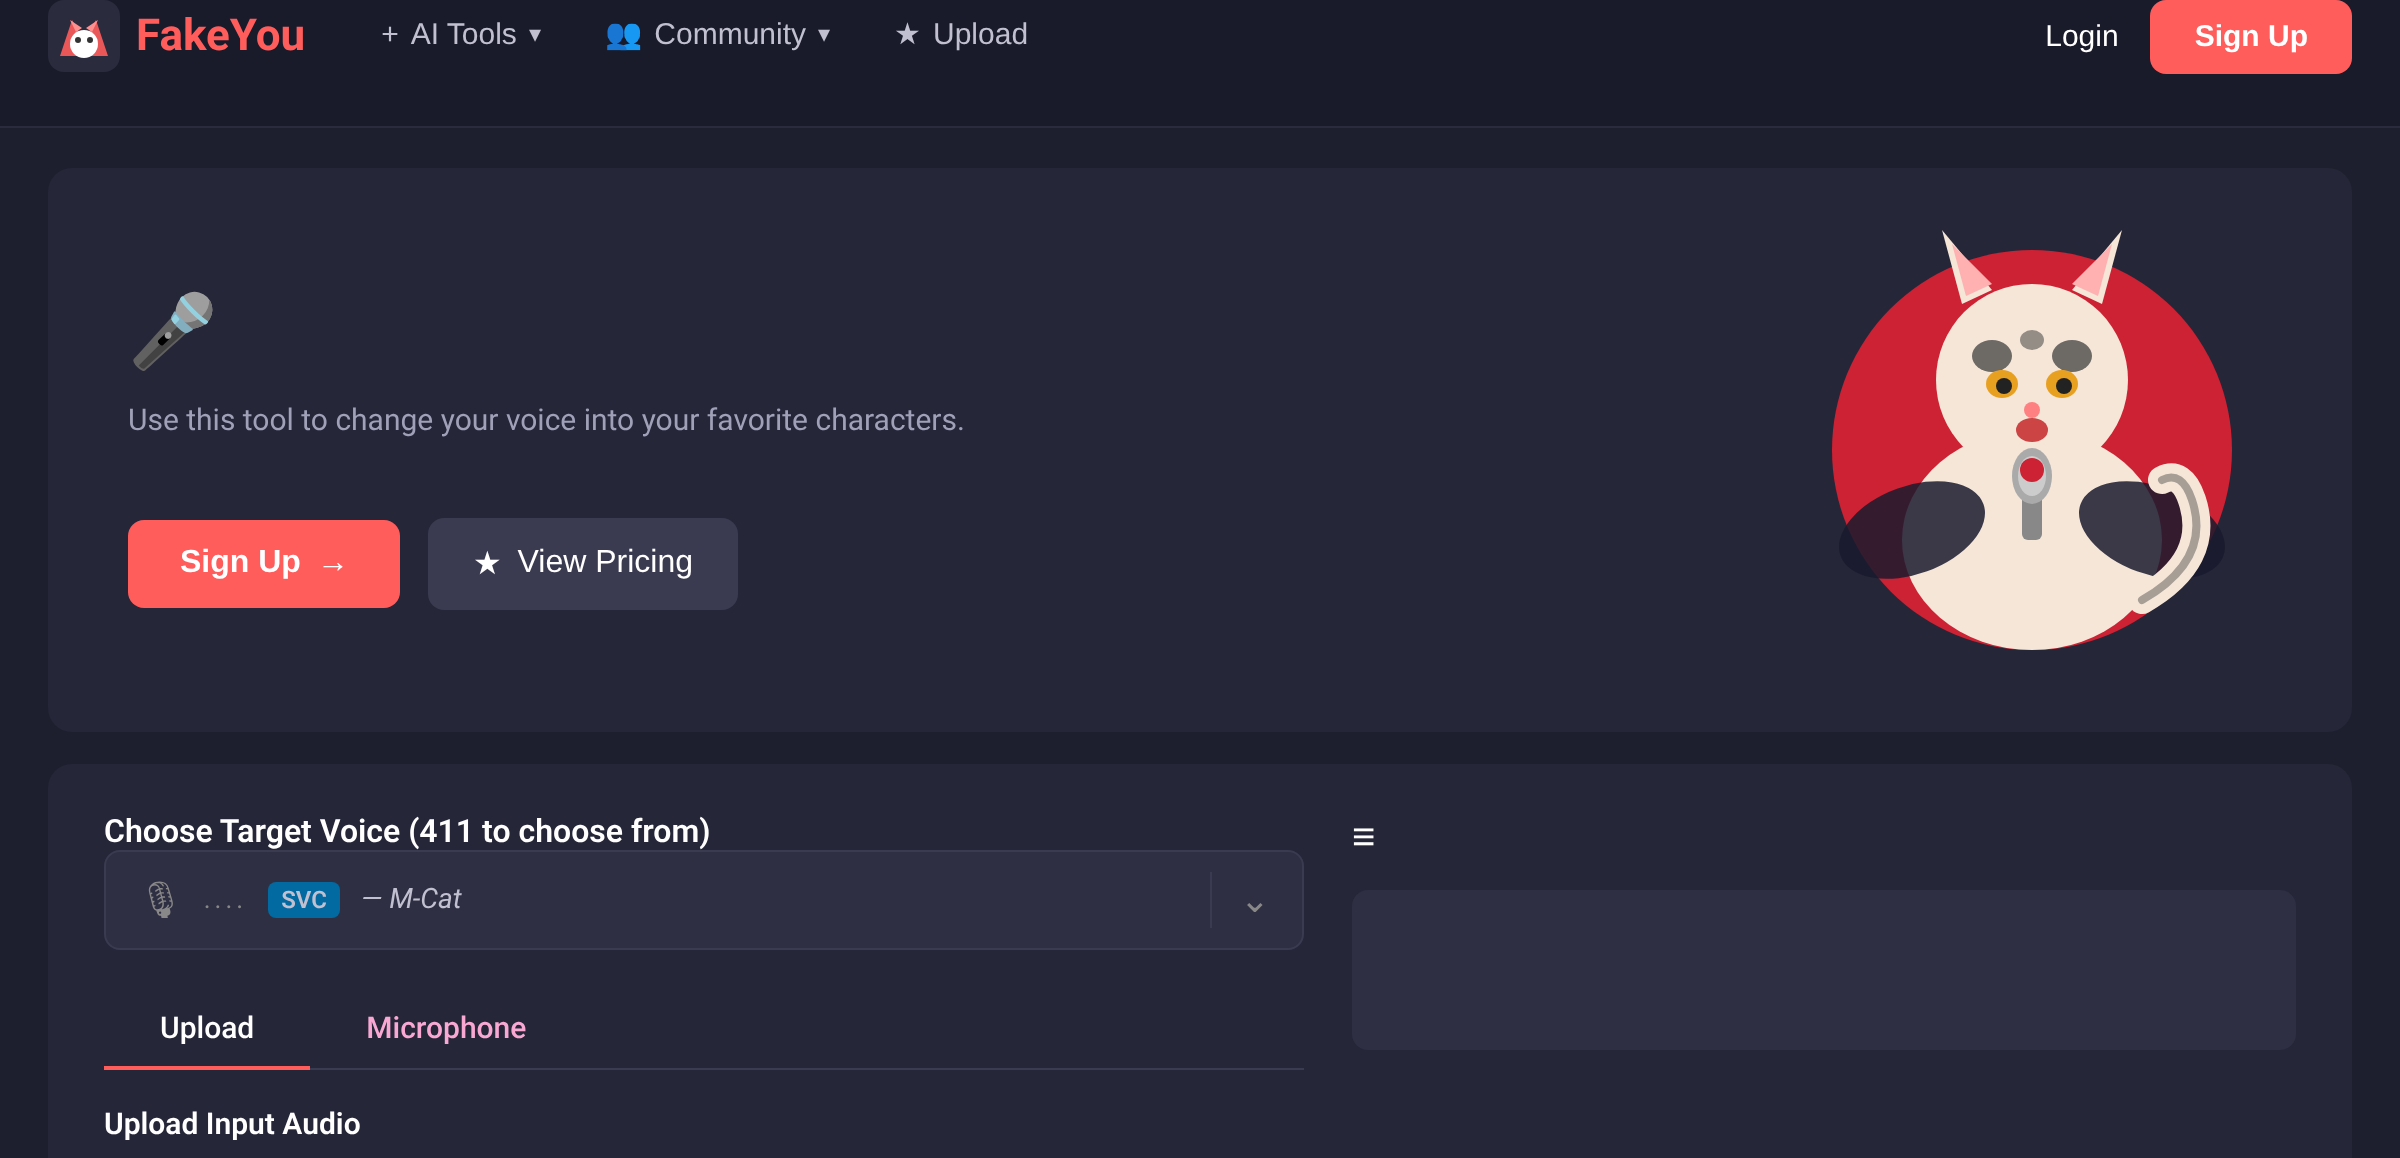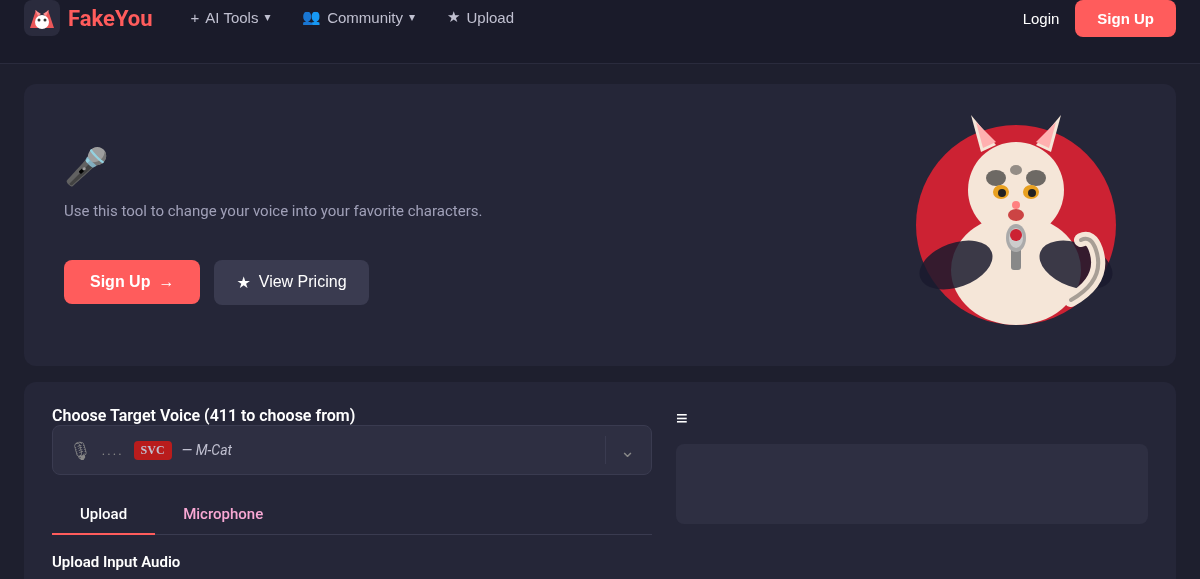--- a/index.html
+++ b/index.html
@@ -207,27 +207,26 @@
     .voice-select .mic-icon {
       font-size: 18px;
       color: #888;
     }
     .voice-select .dots {
       color: #888;
       letter-spacing: 2px;
       font-size: 13px;
     }
     .svc-badge {
-      background: #b91c1c;
+      background: #0369a1;
       color: #c0c0d0;
       border-radius: 4px;
       padding: 2px 7px;
       font-size: 12px;
       font-weight: 600;
-      font-family: Liberation Serif, serif;
     }
     .voice-select .voice-name {
       color: #c0c0d0;
       font-size: 14px;
       flex: 1;
       font-style: italic;
     }
     .voice-select-divider {
       width: 1px;
       height: 28px;

